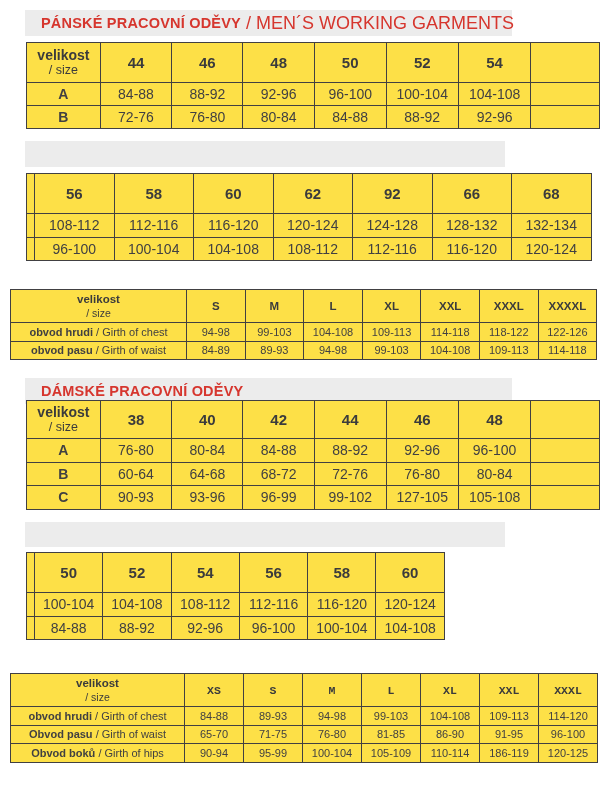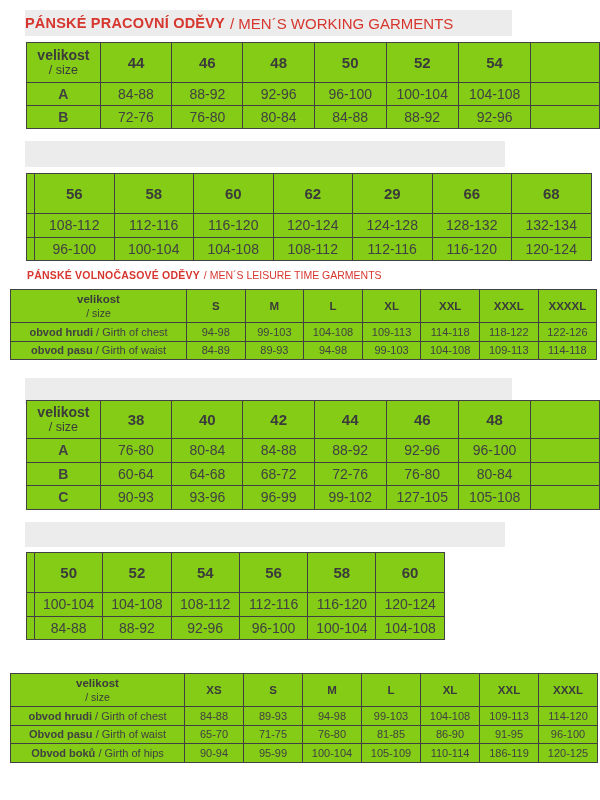--- a/index.html
+++ b/index.html
@@ -1,32 +1,32 @@
 <!DOCTYPE html>
 <html><head>
 <meta charset="utf-8">
 <style>
   html,body{margin:0;padding:0;background:#fff;}
   .page{position:relative;width:600px;height:800px;background:#fff;overflow:hidden;
         font-family:"Liberation Sans",sans-serif;}
 
   
   .band{position:absolute;background:#ececec;display:flex;align-items:center;
-        box-sizing:border-box;padding-left:0;}
+        box-sizing:border-box;padding-left:16px;}
   .red{color:#d6362e;white-space:nowrap;}
   .tbold{font-weight:bold;font-size:14.5px;letter-spacing:.2px;}
-  .tlight{font-weight:normal;font-size:15px;margin-left:5px;}
+  .tlight{font-weight:normal;font-size:18px;margin-left:5px;}
   .smalltitle{position:absolute;display:flex;align-items:center;}
   .smalltitle .tbold{font-size:10.5px;}
   .smalltitle .tlight{font-size:10.5px;margin-left:4px;}
 
   
   .tblpos{position:absolute;}
   .clip{overflow:hidden;width:574px;}
-  table{border-collapse:collapse;table-layout:fixed;background:#84cc16;}
+  table{border-collapse:collapse;table-layout:fixed;background:#fde047;}
   th,td{border:1.5px solid #414042;text-align:center;vertical-align:middle;
         padding:0;color:#414042;overflow:hidden;}
   thead th{font-weight:bold;color:#3b3b3c;}
   .corner .cb{font-weight:bold;line-height:1.2;}
   .corner .cl{font-weight:normal;line-height:1.2;}
   tbody th .lb{font-weight:bold;}
   tbody th .ll{font-weight:normal;}
 
   
   .big thead th{font-size:15px;}
@@ -46,21 +46,21 @@
   .small thead tr{height:33px;}
   .small tbody tr{height:18.5px;}
 
   
   .t-men1 .corner{width:76px;} .t-men1 .colh{width:78px;} .t-men1 .cutcol{width:78px;}
   .t-men2 .sliver{width:7px;}  .t-men2 .colh{width:78.5px;} .t-men2 tbody tr{height:23.7px;}
   .t-leisure .corner{width:175px;} .t-leisure .colh{width:57.6px;}
   .t-ladies1 .corner{width:76px;} .t-ladies1 .colh{width:78px;} .t-ladies1 .cutcol{width:78px;}
   .t-ladies1 thead tr{height:38px;} .t-ladies1 tbody tr{height:23.5px;}
   .t-ladies2 .sliver{width:7px;} .t-ladies2 .colh{width:67.3px;} .t-ladies2 tbody tr{height:23.7px;}
-  .t-ladies3 .corner{width:173px;} .t-ladies3 .colh{width:58px;}
+  .t-ladies3 .corner{width:173px;} .t-ladies3 .colh{width:58px;font-family:Liberation Mono, monospace;}
 
   
   #band1{left:25px;top:10px;width:487px;height:26px;}
   #t1{left:26px;top:42px;}
   #band2{left:25px;top:141px;width:480px;height:26px;}
   #t2{left:26px;top:173px;}
   #title2{left:27px;top:266px;height:18px;}
   #t3{left:10px;top:289px;}
   #band3{left:25px;top:378px;width:487px;height:26px;}
   #t4{left:26px;top:400px;}
@@ -124,21 +124,21 @@
 
   <div id="t2" class="tblpos big t-men2">
       <table>
         <thead>
           <tr>
             <th class="sliver"></th>
             <th class="colh">56</th>
             <th class="colh">58</th>
             <th class="colh">60</th>
             <th class="colh">62</th>
-            <th class="colh">29</th>
+            <th class="colh">92</th>
             <th class="colh">66</th>
             <th class="colh">68</th>
           </tr>
         </thead>
         <tbody>
           <tr>
             <td class="sliver"></td>
             <td>108-112</td>
             <td>112-116</td>
             <td>116-120</td>
@@ -154,24 +154,20 @@
             <td>104-108</td>
             <td>108-112</td>
             <td>112-116</td>
             <td>116-120</td>
             <td>120-124</td>
           </tr>
         </tbody>
       </table>
     </div>
 
-  <div id="title2" class="smalltitle">
-    <span class="red tbold">PÁNSKÉ VOLNOČASOVÉ ODĚVY</span>
-    <span class="red tlight">/ MEN´S LEISURE TIME GARMENTS</span>
-  </div>
 
   <div id="t3" class="tblpos small t-leisure">
       <table>
         <thead>
           <tr>
             <th class="corner">
               <div class="cb">velikost</div>
               <div class="cl">/ size</div>
             </th>
             <th class="colh">S</th>
@@ -202,20 +198,21 @@
             <td>99-103</td>
             <td>104-108</td>
             <td>109-113</td>
             <td>114-118</td>
           </tr>
         </tbody>
       </table>
     </div>
 
   <div id="band3" class="band">
+    <span class="red tbold">DÁMSKÉ PRACOVNÍ ODĚVY</span>
   </div>
 
   <div id="t4" class="tblpos clip big t-ladies1">
       <table>
         <thead>
           <tr>
             <th class="corner">
               <div class="cb">velikost</div>
               <div class="cl">/ size</div>
             </th>

